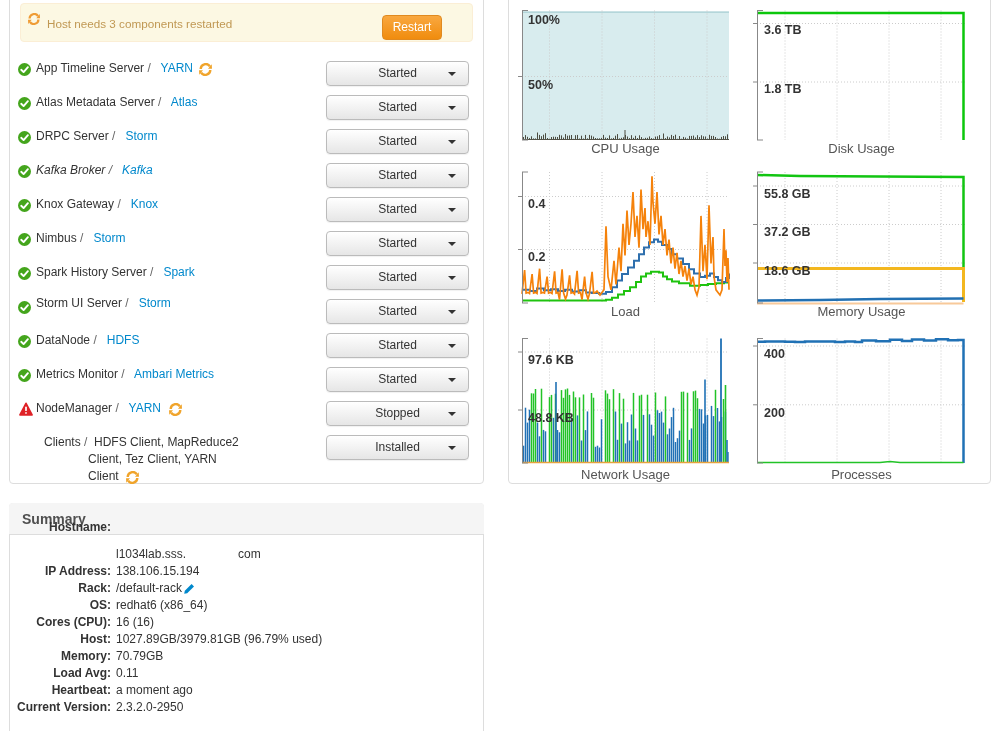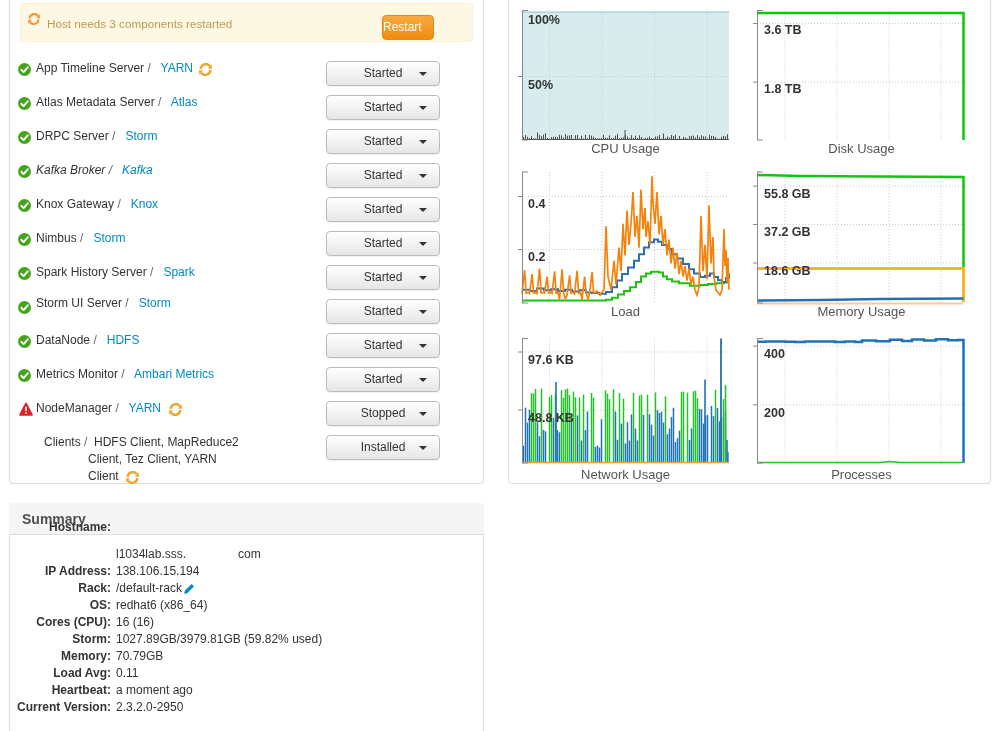--- a/index.html
+++ b/index.html
@@ -2,26 +2,26 @@
 <html><head><meta charset="utf-8"><style>
 * { margin:0; padding:0; box-sizing:border-box; }
 body { width:999px; height:731px; position:relative; overflow:hidden; background:#ffffff;
        font-family:"Liberation Sans", sans-serif; }
 .card { position:absolute; background:#fff; border:1px solid #dddddd; border-radius:4px; }
 a { color:#0088cc; text-decoration:none; }
 .alert { position:absolute; left:20px; top:3px; width:453px; height:39px;
   background:#fcf8e3; border:1px solid #fbeed5; border-radius:4px;
   color:#c09853; font-size:11.7px; }
 .alert .txt { position:absolute; left:26px; top:13px; }
-.restart { position:absolute; left:361px; top:11px; width:52px; height:25px;
+.restart { position:absolute; left:361px; top:11px; width:60px; height:25px;
   background:linear-gradient(#f9a840,#f08c0e); border:1px solid #e08a20; border-radius:4px;
-  color:#ffffff; font-size:12px; line-height:23px; }
+  color:#ffffff; font-size:12px; text-align:center; line-height:23px; }
 .comp { position:absolute; left:36px; font-size:12px; color:#333333; white-space:nowrap; }
 .sl { color:#666; }
-.ddbtn { position:absolute; left:326px; width:114px; height:25px;
+.ddbtn { position:absolute; left:326px; width:143px; height:25px;
   background:linear-gradient(#ffffff,#e6e6e6); border:1px solid #bbbbbb; border-radius:4px;
   box-shadow:inset 0 1px 0 rgba(255,255,255,.4), 0 1px 1px rgba(0,0,0,.06);
   font-size:12px; color:#333333; text-align:center; line-height:23px; }
 .ddbtn .caret { position:absolute; right:12px; top:10px; width:0; height:0;
   border-left:4px solid transparent; border-right:4px solid transparent; border-top:4px solid #333; }
 .sumhead { position:absolute; left:9px; top:503px; width:475px; height:32px;
   background:#f5f5f5; border-bottom:1px solid #dddddd; border-radius:4px 4px 0 0;
   color:#4f4f4f; font-weight:bold; font-size:14px; line-height:32px; padding-left:13px; }
 .slab { position:absolute; left:0; width:111px; text-align:right; font-weight:bold;
   font-size:12px; color:#333; white-space:nowrap; }
@@ -135,22 +135,22 @@
 <div class="slab" style="top:520px;">Hostname:</div>
 <div class="sval" style="top:547px;">l1034lab.sss.<span style="display:inline-block;width:52px;"></span>com</div>
 <div class="slab" style="top:564px;">IP Address:</div>
 <div class="sval" style="top:564px;">138.106.15.194</div>
 <div class="slab" style="top:581px;">Rack:</div>
 <div class="sval" style="top:581px;">/default-rack <span class="pi"></span></div>
 <div class="slab" style="top:598px;">OS:</div>
 <div class="sval" style="top:598px;">redhat6 (x86_64)</div>
 <div class="slab" style="top:615px;">Cores (CPU):</div>
 <div class="sval" style="top:615px;">16 (16)</div>
-<div class="slab" style="top:632px;">Storm:</div>
-<div class="sval" style="top:632px;">1027.89GB/3979.81GB (59.82% used)</div>
+<div class="slab" style="top:632px;">Host:</div>
+<div class="sval" style="top:632px;">1027.89GB/3979.81GB (96.79% used)</div>
 <div class="slab" style="top:649px;">Memory:</div>
 <div class="sval" style="top:649px;">70.79GB</div>
 <div class="slab" style="top:666px;">Load Avg:</div>
 <div class="sval" style="top:666px;">0.11</div>
 <div class="slab" style="top:683px;">Heartbeat:</div>
 <div class="sval" style="top:683px;">a moment ago</div>
 <div class="slab" style="top:700px;">Current Version:</div>
 <div class="sval" style="top:700px;">2.3.2.0-2950</div>
 <svg style="position:absolute;left:183px;top:583.0px" width="12" height="12" viewBox="0 0 12 12">
     <path d="M8.6 1.0 L11.0 3.4 L4.2 10.2 L1.2 10.8 L1.8 7.8 Z" fill="#0088cc"></path>

